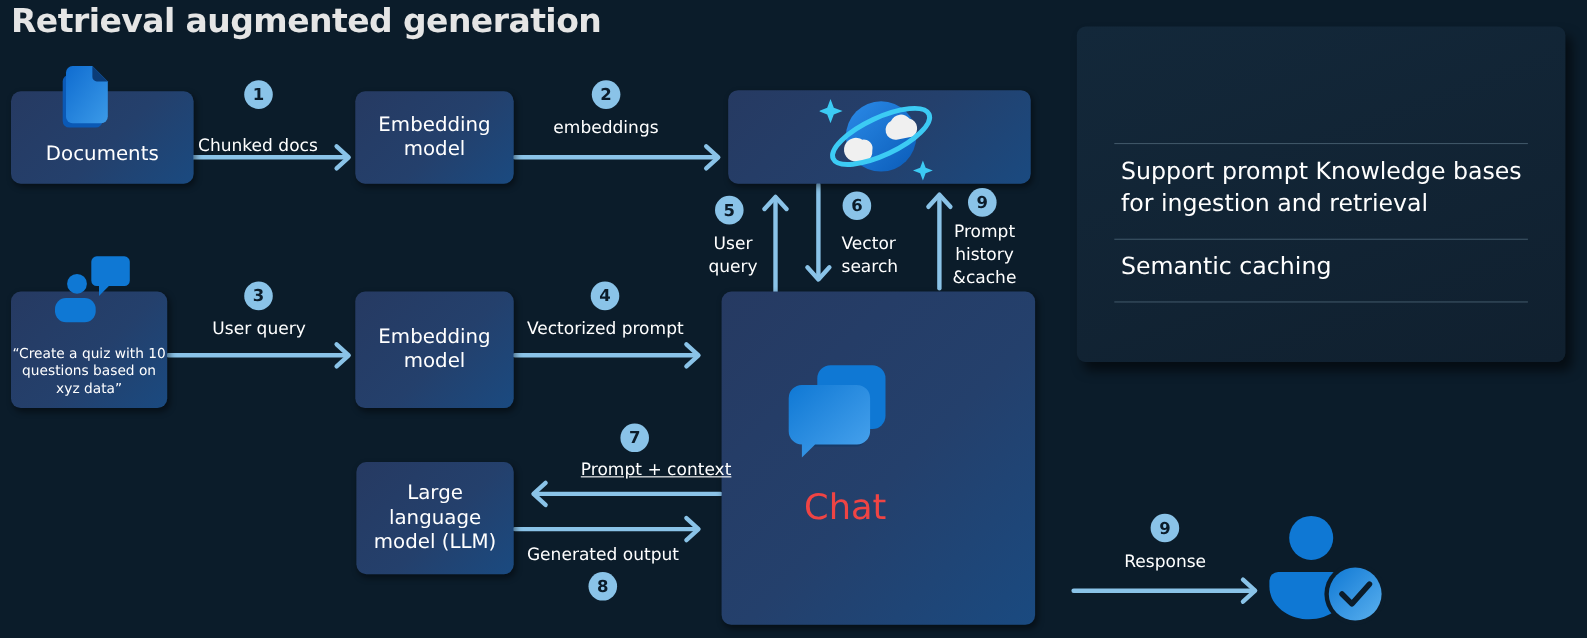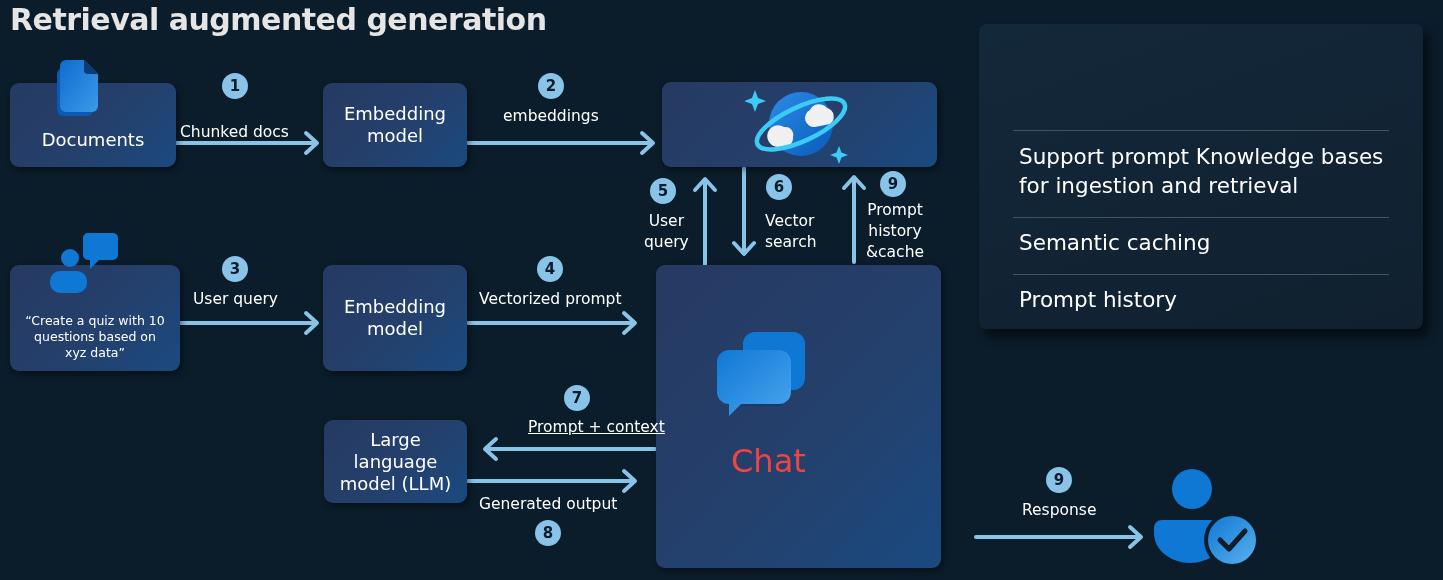--- a/index.html
+++ b/index.html
@@ -154,21 +154,21 @@
   <span style="display:block;">search</span>
 </div>
 
 <div class="num" style="left:880px;top:171px;">9</div>
 <div class="lbl" style="left:866px;top:200px;">
   <span style="display:block;">Prompt</span>
   <span style="display:block;">history</span>
   <span style="display:block;">&amp;cache</span>
 </div>
 
-<div class="box" style="left:10px;top:265px;width:170px;height:106px;font-size:12.5px;line-height:16px;">
+<div class="box" style="left:10px;top:265px;width:142px;height:106px;font-size:12.5px;line-height:16px;">
   <div style="margin-top:38px;">
     <span>“Create a quiz with 10</span>
     <span>questions based on</span>
     <span>xyz data”</span>
   </div>
 </div>
 <svg class="icon" style="left:48px;top:231px;" width="72" height="66" viewBox="0 0 72 66">
   <circle cx="22" cy="27" r="9" fill="#0f78d4"></circle>
   <rect x="2" y="40" width="37" height="22" rx="10" fill="#0f78d4"></rect>
   <path d="M40 2 h25 a5 5 0 0 1 5 5 v17 a5 5 0 0 1 -5 5 h-14 l-9 9 v-9 h-2 a5 5 0 0 1 -5 -5 v-17 a5 5 0 0 1 5 -5 z" fill="#0f78d4"></path>
@@ -197,21 +197,21 @@
     </defs>
   <rect x="28" y="2" width="62" height="58" rx="12" fill="#0f78d4"></rect>
   <rect x="8" y="20" width="66" height="56" rx="12" fill="#0a3566" opacity="0.5"></rect>
   <path d="M14 20 h50 a12 12 0 0 1 12 12 v30 a12 12 0 0 1 -12 12 h-38 l-12 12 v-12 a12 12 0 0 1 -12 -12 v-30 a12 12 0 0 1 12 -12 z" fill="url(#gchat)"></path>
 </svg>
 <div class="chat-label" style="left:731px;top:442px;">Chat</div>
 
 <div class="num" style="left:564px;top:385px;">7</div>
 <div class="lbl" style="left:528px;top:417px;text-decoration:underline;">Prompt + context</div>
 
-<div class="box" style="left:324px;top:420px;width:143px;height:83px;">
+<div class="box" style="left:324px;top:420px;width:143px;height:102px;">
   <div>
     <span>Large</span>
     <span>language</span>
     <span>model (LLM)</span>
   </div>
 </div>
 
 <div class="lbl" style="left:479px;top:494px;">Generated output</div>
 <div class="num" style="left:535px;top:520px;">8</div>
 
@@ -236,16 +236,13 @@
   <div class="panel-div" style="top:106px;"></div>
   <div class="panel-item" style="top:118px;">
     <span style="display:block;">Support prompt Knowledge bases</span>
     <span style="display:block;">for ingestion and retrieval</span>
   </div>
   <div class="panel-div" style="top:193px;"></div>
   <div class="panel-item" style="top:204px;">
     <span style="display:block;">Semantic caching</span>
   </div>
   <div class="panel-div" style="top:250px;"></div>
-  <div class="panel-item" style="top:261px;">
-    <span style="display:block;">Prompt history</span>
-  </div>
 </div>
 
 </body></html>

